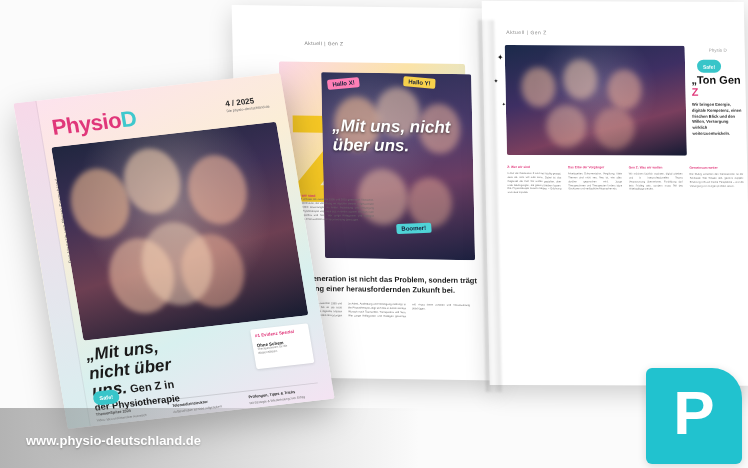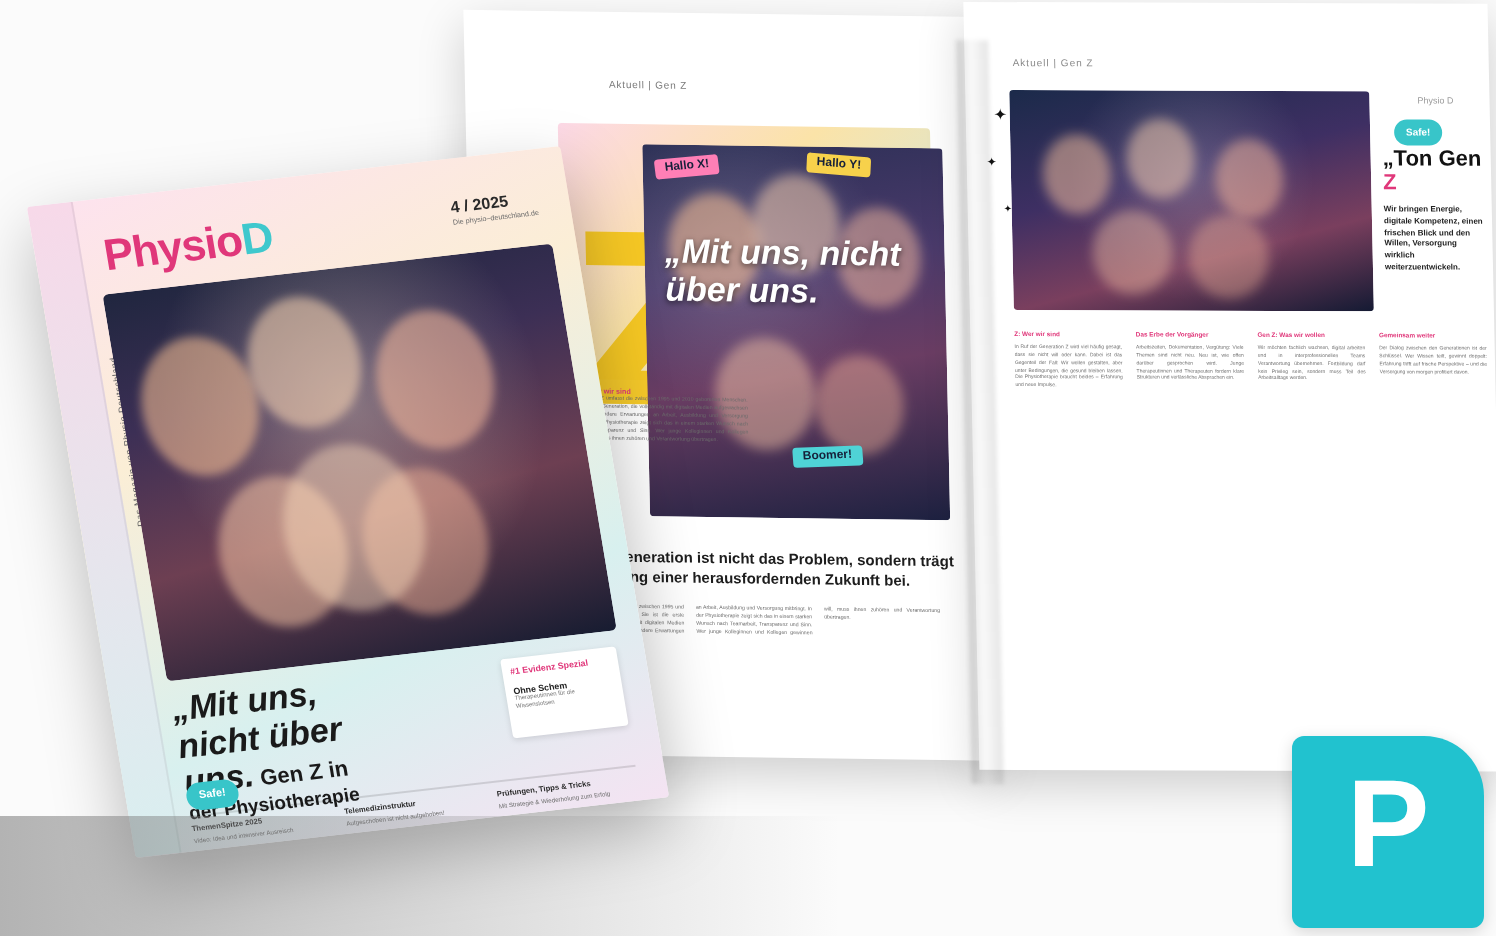--- a/index.html
+++ b/index.html
@@ -310,18 +310,19 @@
         <div class="p">Aufgeschoben ist nicht aufgehoben!</div>
       </div>
       <div class="foot-col">
         <div class="h">Prüfungen, Tipps &amp; Tricks</div>
         <div class="p">Mit Strategie &amp; Wiederholung zum Erfolg</div>
       </div>
     </div>
   </div>
 
   <div class="urlband"></div>
+  <div class="url">www.physio-deutschland.de</div>
 
   <div class="plogo">
     <span>P</span>
   </div>
 
 </div>
 
 </body></html>

